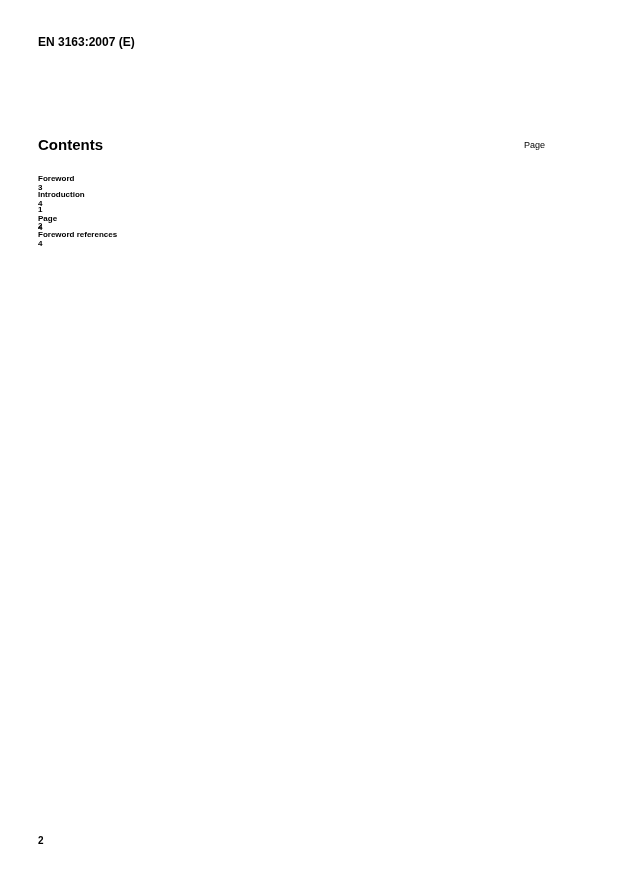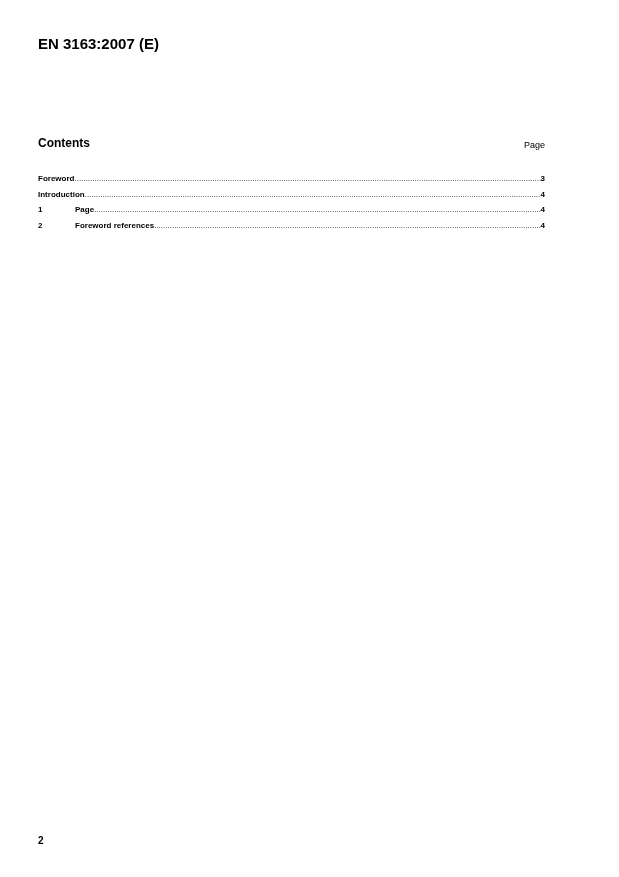--- a/index.html
+++ b/index.html
@@ -1,22 +1,22 @@
 <!DOCTYPE html>
 <html><head>
 <meta charset="utf-8">
 <style>
   html, body { margin: 0; padding: 0; background: #ffffff; }
   body { width: 619px; height: 877px; position: relative; overflow: hidden;
          font-family: "Liberation Sans", sans-serif; color: #000; }
-  .header { position: absolute; left: 38px; top: 35px; font-size: 15px; font-weight: bold; }
-  .contents-title { position: absolute; left: 38px; top: 136px; font-size: 12px; font-weight: bold; }
+  .header { position: absolute; left: 38px; top: 35px; font-size: 12px; font-weight: bold; }
+  .contents-title { position: absolute; left: 38px; top: 136px; font-size: 15px; font-weight: bold; }
   .page-label { position: absolute; right: 74px; top: 140px; font-size: 9px; }
   .toc { position: absolute; left: 38px; top: 174px; width: 507px; }
-  .toc-row { display: flex; align-items: baseline; height: 15.5px; font-size: 8px; font-weight: bold; white-space: nowrap; }
+  .toc-row { display: flex; align-items: baseline; height: 15.5px; font-size: 8px; font-weight: bold; white-space: nowrap; flex-direction: column; }
   .toc-num { width: 37px; flex: none; }
   .toc-title { flex: none; }
   .toc-dots { flex: 1 1 auto; overflow: hidden; letter-spacing: 0px; font-weight: normal; }
   .toc-dots::after { content: "................................................................................................................................................................................................................................................................................................"; }
   .toc-page { flex: none; }
   .footer { position: absolute; left: 38px; top: 835px; font-size: 10px; font-weight: bold; }
 </style>
 </head>
 <body>
 

